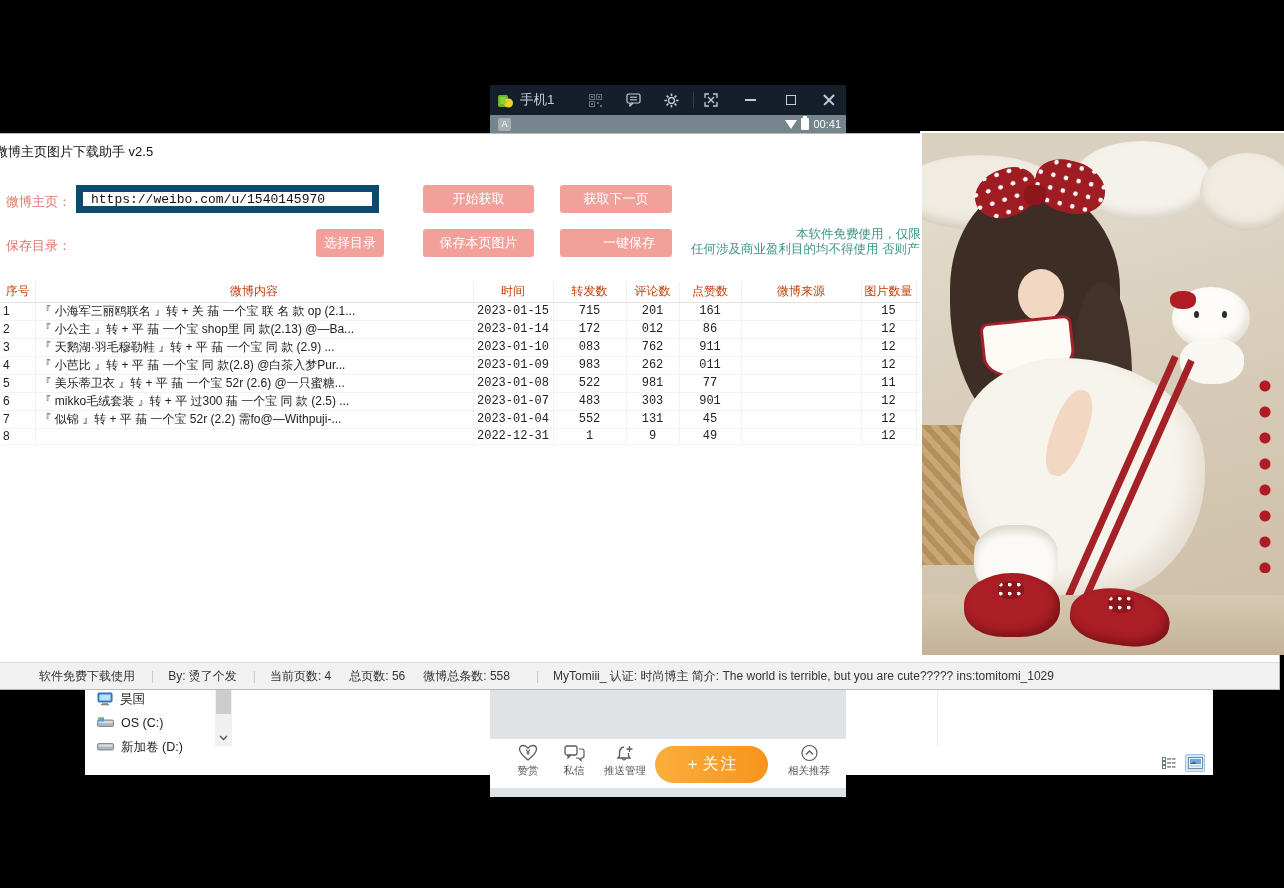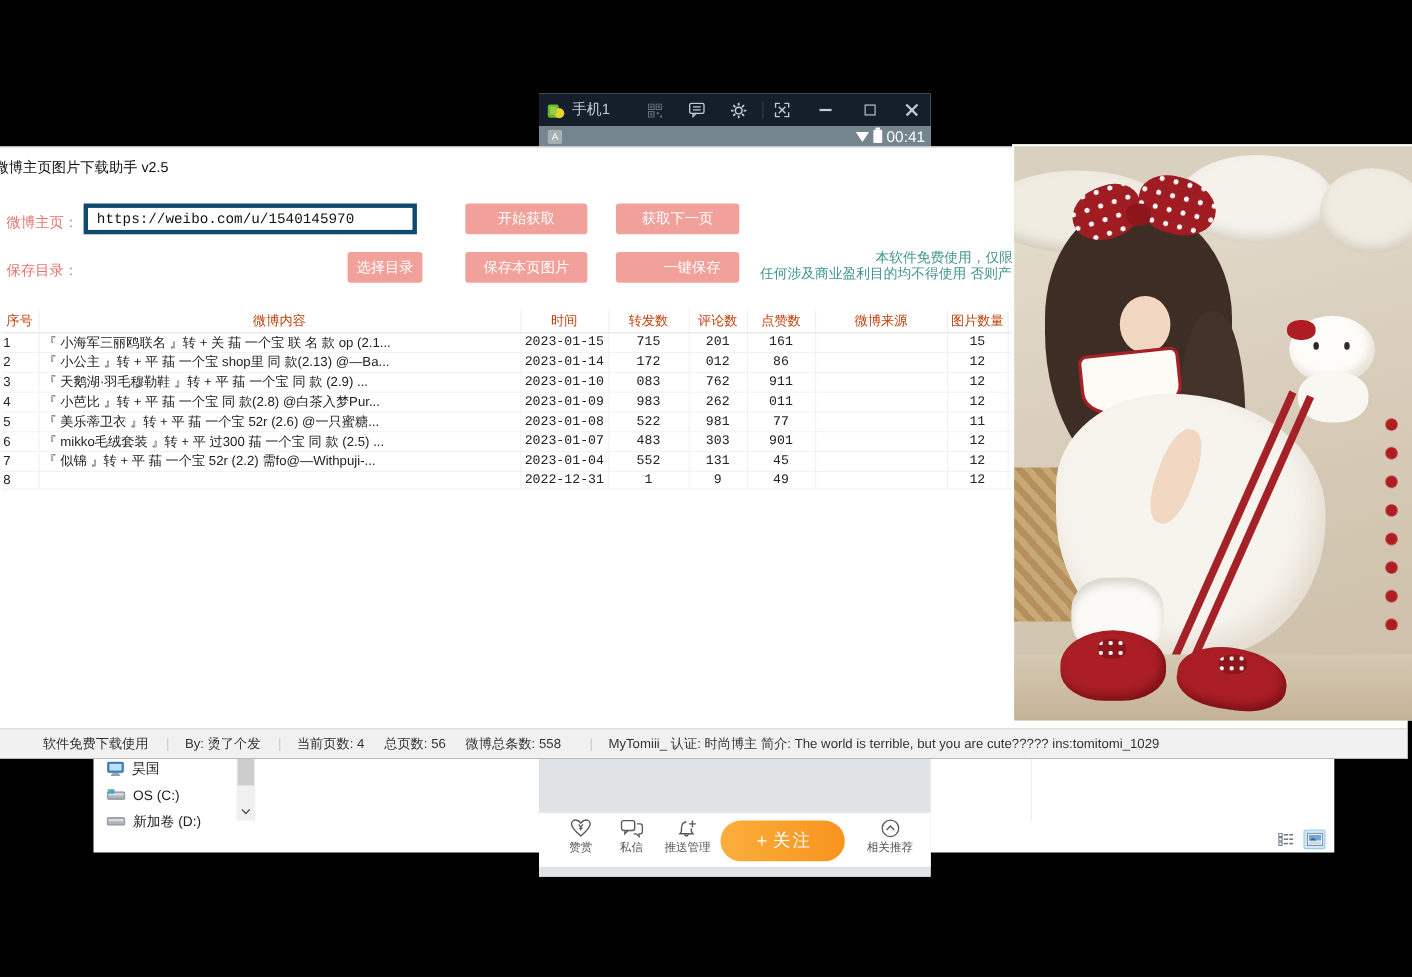--- a/index.html
+++ b/index.html
@@ -29,21 +29,21 @@
   .emu-title { color:#c3ccd6; font-size:13.5px; margin-left:6px; }
   .emu-ico { width:26px; height:20px; display:flex; align-items:center; justify-content:center; cursor:pointer; }
   .emu-sep { width:1px; height:16px; background:#2e3c4c; margin:0 4px; }
   .ctl-min { width:11px; height:2px; background:#c3ccd6; }
   .ctl-max { width:10px; height:10px; border:1.5px solid #c3ccd6; }
   .ctl-close { position:relative; width:12px; height:12px; }
   .ctl-close i, .ctl-close b { position:absolute; left:-1px; top:5px; width:14px; height:1.6px; background:#c3ccd6; }
   .ctl-close i { transform:rotate(45deg); } .ctl-close b { transform:rotate(-45deg); }
   .emu-st { position:absolute; left:0; top:30px; width:100%; height:18px; background:#75858d; display:flex; align-items:center; color:#fff; }
   .ime { margin-left:8px; width:13px; height:13px; background:rgba(255,255,255,.35); border-radius:2px; font-size:9px; color:#fff; display:flex; align-items:center; justify-content:center; }
-  .emu-st-right { margin-left:auto; margin-right:5px; display:flex; align-items:center; gap:4px; font-size:14px; }
+  .emu-st-right { margin-left:auto; margin-right:5px; display:flex; align-items:center; gap:4px; font-size:11px; }
   .wifi { width:0; height:0; border-left:6px solid transparent; border-right:6px solid transparent; border-top:9px solid #fff; }
   .batt { width:8px; height:12px; background:#fff; border-radius:1px; position:relative; }
   .batt:before { content:""; position:absolute; top:-2px; left:2px; width:4px; height:2px; background:#fff; }
   .emu-scr { position:absolute; left:0; top:48px; width:100%; bottom:0; background:#dfe3e6; }
   .wb-bar { position:absolute; left:0; top:605px; width:100%; height:50px; background:#fff; border-top:1px solid #e4e4e4; }
   .wb-item { position:absolute; top:5px; width:48px; display:flex; flex-direction:column; align-items:center; gap:2px; font-size:10.5px; color:#555; cursor:pointer; }
   .pill { position:absolute; left:165px; top:7px; width:113px; height:37px; border-radius:19px; background:linear-gradient(90deg,#fbae3c,#f7941d); color:#fff; font-size:16px; display:flex; align-items:center; justify-content:center; letter-spacing:2px; cursor:pointer; }
   .emu-nav { position:absolute; left:0; bottom:0; width:100%; height:57px; background:#0d1a2d; }
   .nav-more { position:absolute; left:28px; top:9px; width:44px; display:flex; flex-direction:column; align-items:center; gap:6px; color:#93a1b0; font-size:12px; cursor:pointer; }
   .dots3 { display:flex; gap:4px; }
@@ -51,21 +51,21 @@
   .nav-div { position:absolute; left:150px; top:8px; width:1px; height:41px; background:#233549; }
   .nav-btn { position:absolute; top:12px; width:34px; height:34px; display:flex; align-items:center; justify-content:center; cursor:pointer; }
   .nav-sq { width:24px; height:24px; border:2.5px solid #8d9aa8; border-radius:6px; }
   .nav-burger { display:flex; flex-direction:column; gap:5px; }
   .nav-burger i { width:26px; height:2.5px; background:#8d9aa8; border-radius:2px; }
 
   
   .win-app { position:absolute; left:-50px; top:133px; width:1330px; height:557px; background:#fff; border:1px solid #b9b9b9; z-index:3; }
   .app-title { position:absolute; left:44px; top:9px; font-size:13px; color:#111; white-space:nowrap; }
   .lbl { position:absolute; font-size:13px; color:#e0756d; white-space:nowrap; }
-  .field { position:absolute; height:28px; border:4px solid #0c4a6e; background:#fff; font-family:"Liberation Mono","DejaVu Sans Mono",monospace; font-size:13px; color:#111; padding:0 8px; }
+  .field { position:absolute; height:28px; border:7px solid #0c4a6e; background:#fff; font-family:"Liberation Mono","DejaVu Sans Mono",monospace; font-size:13px; color:#111; padding:0 8px; }
   .btn { position:absolute; height:28px; background:#f1a09a; border:none; border-radius:3px; color:#fff; font-size:13px; cursor:pointer; font-family:inherit; }
   .help-red { position:absolute; left:745px; top:56px; font-size:12.5px; color:#e2716b; line-height:16px; white-space:nowrap; }
   .help-red .hl { display:inline-block; width:66px; text-align:right; }
   .help-teal { position:absolute; left:740px; top:93px; font-size:12.5px; color:#41948a; line-height:15px; white-space:nowrap; }
   .help-teal .t1 { margin-left:105px; }
   .tbl { position:absolute; left:50px; top:148px; width:1230px; border-collapse:collapse; table-layout:fixed; font-size:12px; }
   .tbl th { height:20px; font-weight:normal; color:#c2410c; border-bottom:1px solid #e2e2e2; border-right:1px solid #efefef; overflow:hidden; white-space:nowrap; }
   .tbl td { height:16px; color:#222; border-bottom:1px solid #f2f2f2; border-right:1px solid #f2f2f2; overflow:hidden; white-space:nowrap; }
   .tbl th:last-child, .tbl td:last-child { border-right:none; }
   .tbl .c-seq { text-align:left; padding-left:2px; }

